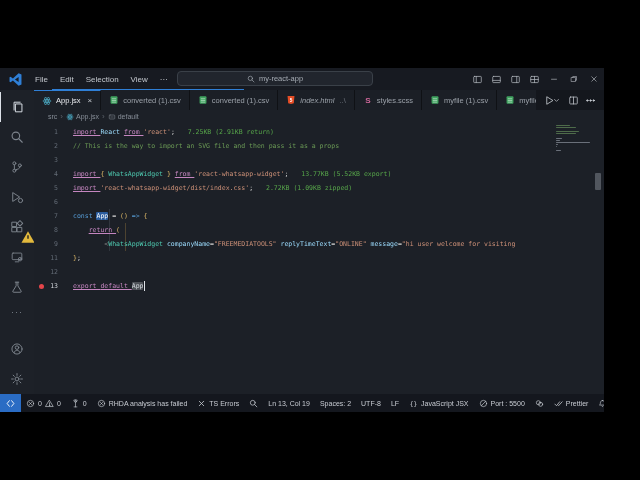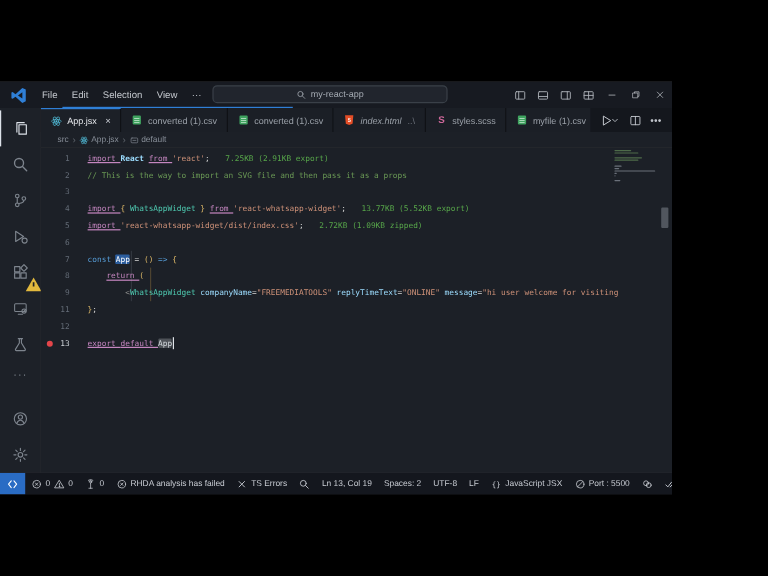--- a/index.html
+++ b/index.html
@@ -4,22 +4,22 @@
 <style>
   * { margin:0; padding:0; box-sizing:border-box; }
   html,body { width:640px; height:480px; background:#000; overflow:hidden;
               font-family:"Liberation Sans", sans-serif; }
   .screen { position:relative; width:640px; height:480px; background:#000; }
 
   .letterbox { width:640px; background:#000; }
   .letterbox.top { height:68px; }
   .letterbox.bottom { height:68px; }
 
-  .vscode { width:560px; height:344px; display:flex; flex-direction:column;
-            background:#404040; color:#ccc; }
+  .vscode { width:604px; height:344px; display:flex; flex-direction:column;
+            background:#86efac; color:#ccc; }
 
   
   .titlebar { position:relative; height:22px; flex:0 0 22px; background:#171a21;
               display:flex; align-items:center; font-size:8px; color:#c3c7cd; }
   .vscode-logo { width:13px; height:13px; margin:0 7px 0 9px; flex:0 0 auto; }
   .menubar { display:flex; align-items:center; height:100%; }
   .menu-item { padding:0 6px; height:100%; display:flex; align-items:center; cursor:default; }
   .menubar-underline { position:absolute; left:52px; bottom:0; width:192px; height:1.5px;
                        background:#2f7fd6; }
   .nav-arrows { display:flex; gap:8px; margin-left:18px; font-size:9px; color:#b9bec5; }
@@ -80,21 +80,21 @@
   .editor { position:relative; flex:1; background:#1c2027; overflow:hidden;
             font-family:"DejaVu Sans Mono", monospace; }
   .code-area { position:absolute; left:0; top:2px; right:48px; }
   .code-line { display:flex; height:14px; align-items:center; white-space:pre; }
   .gutter { width:30px; flex:0 0 30px; position:relative; text-align:right;
             padding-right:6px; font-size:6.5px; color:#636b76; }
   .gutter.cur { color:#cfd3d9; }
   .bp { position:absolute; left:5px; top:50%; margin-top:-2.5px; width:5px; height:5px;
         border-radius:50%; background:#e4454a; }
   .code-text { font-size:6.5px; line-height:14px; padding-left:9px; white-space:pre; }
-  .tk-kw { color:#C586C0;text-decoration:underline; } .tk-st { color:#569CD6; } .tk-var { color:#9CDCFE;font-weight:bold; }
+  .tk-kw { color:#C586C0;text-decoration:underline; } .tk-st { color:#569CD6; } .tk-var { color:#9CDCFE; }
   .tk-comp { color:#4EC9B0; } .tk-str { color:#CE9178; } .tk-pun { color:#D4D4D4; }
   .tk-br { color:#ddb867; } .tk-cm { color:#6A9955; } .tk-attr { color:#9CDCFE; }
   .tk-tagp { color:#8a8a8a; } .tk-ws { }
   .tk-an { color:#57a64a; margin-left:13px; }
   .tk-hls { color:#ffffff; background:#2b5d9e; border-radius:1px; }
   .tk-hlw { color:#d3d8dd; background:#4e5258; border-radius:1px; }
   .cursor-caret { display:inline-block; width:1px; height:10px; background:#dfe3e8;
                   vertical-align:middle; margin-left:1px; }
   .indent-guide { position:absolute; width:1px; }
 
@@ -412,21 +412,21 @@
                 </svg>
               </span>
               <span>default</span>
             </span>
           </div>
 
         <div class="editor">
           <div class="indent-guide" style="left:75px; top:86px; height:42px; background:#31363e;"></div>
           <div class="indent-guide" style="left:91px; top:100px; height:28px; background:#4d4330;"></div>
           <div class="code-area" id="codeArea">
-              <div class="code-line"><div class="gutter">1</div><div class="code-text"><span class="tk-kw">import </span><span class="tk-var">React </span><span class="tk-kw">from </span><span class="tk-str">'react'</span><span class="tk-pun">;</span><span class="tk-an">7.25KB (2.91KB export)</span></div></div>
+              <div class="code-line"><div class="gutter">1</div><div class="code-text"><span class="tk-kw">import </span><span class="tk-var">React </span><span class="tk-kw">from </span><span class="tk-str">'react'</span><span class="tk-pun">;</span><span class="tk-an">7.25KB (2.91KB return)</span></div></div>
               <div class="code-line"><div class="gutter">2</div><div class="code-text"><span class="tk-cm">// This is the way to import an SVG file and then pass it as a props</span></div></div>
               <div class="code-line"><div class="gutter">3</div><div class="code-text"></div></div>
               <div class="code-line"><div class="gutter">4</div><div class="code-text"><span class="tk-kw">import </span><span class="tk-br">{ </span><span class="tk-comp">WhatsAppWidget</span><span class="tk-br"> } </span><span class="tk-kw">from </span><span class="tk-str">'react-whatsapp-widget'</span><span class="tk-pun">;</span><span class="tk-an">13.77KB (5.52KB export)</span></div></div>
               <div class="code-line"><div class="gutter">5</div><div class="code-text"><span class="tk-kw">import </span><span class="tk-str">'react-whatsapp-widget/dist/index.css'</span><span class="tk-pun">;</span><span class="tk-an">2.72KB (1.09KB zipped)</span></div></div>
               <div class="code-line"><div class="gutter">6</div><div class="code-text"></div></div>
               <div class="code-line"><div class="gutter">7</div><div class="code-text"><span class="tk-st">const </span><span class="tk-hls">App</span><span class="tk-pun"> = </span><span class="tk-br">()</span><span class="tk-pun"> </span><span class="tk-st">=&gt;</span><span class="tk-pun"> </span><span class="tk-br">{</span></div></div>
               <div class="code-line"><div class="gutter">8</div><div class="code-text"><span class="tk-ws">    </span><span class="tk-kw">return </span><span class="tk-br">(</span></div></div>
               <div class="code-line"><div class="gutter">9</div><div class="code-text"><span class="tk-ws">        </span><span class="tk-tagp">&lt;</span><span class="tk-comp">WhatsAppWidget</span><span class="tk-pun"> </span><span class="tk-attr">companyName</span><span class="tk-pun">=</span><span class="tk-str">"FREEMEDIATOOLS"</span><span class="tk-pun"> </span><span class="tk-attr">replyTimeText</span><span class="tk-pun">=</span><span class="tk-str">"ONLINE"</span><span class="tk-pun"> </span><span class="tk-attr">message</span><span class="tk-pun">=</span><span class="tk-str">"hi user welcome for visiting</span></div></div>
               <div class="code-line"><div class="gutter">11</div><div class="code-text"><span class="tk-br">}</span><span class="tk-pun">;</span></div></div>
               <div class="code-line"><div class="gutter">12</div><div class="code-text"></div></div>

